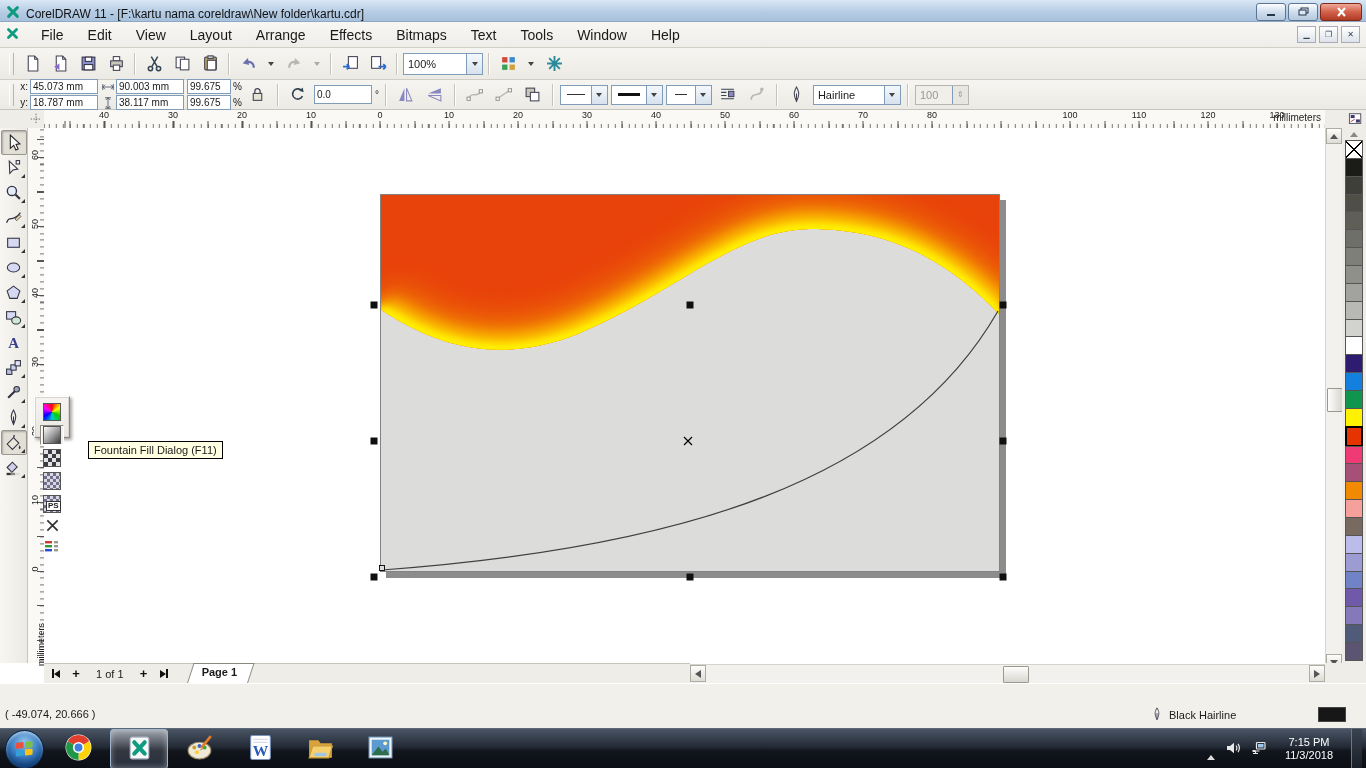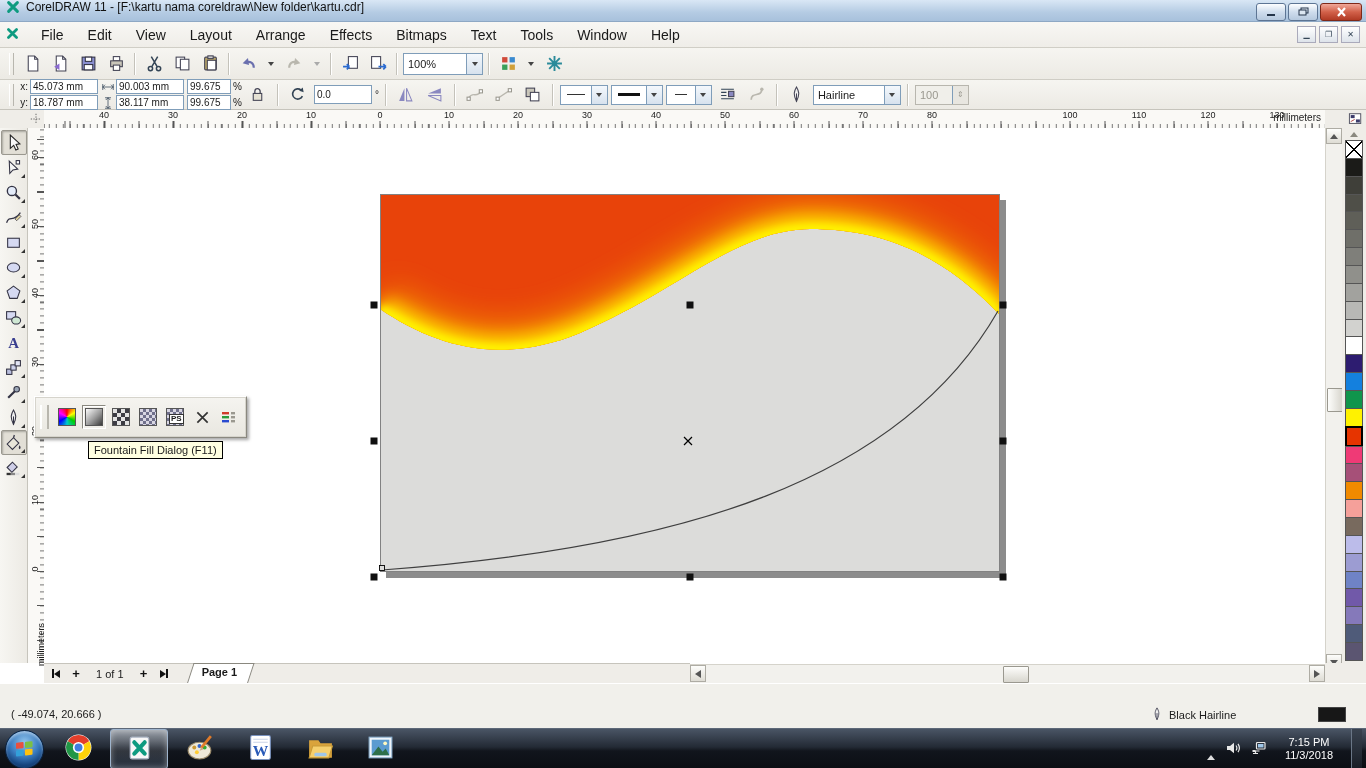--- a/index.html
+++ b/index.html
@@ -3,21 +3,21 @@
 <meta charset="utf-8">
 <style>
   html,body{margin:0;padding:0;background:#000;}
   #screen{position:relative;width:1366px;height:768px;overflow:hidden;
     font-family:"Liberation Sans","DejaVu Sans",sans-serif;font-size:11px;color:#1a1a1a;
     background:#ffffff;}
   .abs{position:absolute;}
   
   #titlebar{left:0;top:0;width:1366px;height:22px;
     background:linear-gradient(#d9e7f5,#b4cbe3 60%,#a8c1dc);
-    border-bottom:1px solid #8ea8c4;display:flex;align-items:flex-start;gap:6px;padding-left:6px;box-sizing:border-box;}
+    border-bottom:1px solid #8ea8c4;display:flex;align-items:flex-end;gap:6px;padding-left:6px;box-sizing:border-box;}
   #titlebar .title{font-size:12px;color:#111;white-space:nowrap;}
   .caption-btns{position:absolute;right:4px;top:3px;display:flex;gap:2px;}
   .cap-btn{width:28px;height:16px;border:1px solid #5d7location;border:1px solid #5d7594;border-radius:3px;
     background:linear-gradient(#fdfeff,#cfdded 50%,#b6c9de);display:flex;align-items:center;justify-content:center;
     font-size:9px;color:#25354a;}
   .cap-btn.close{background:linear-gradient(#f0a899,#d2614a 50%,#b03a24);color:#fff;border-color:#7e2818;width:40px;font-weight:bold;}
   
   #menubar{left:0;top:22px;width:1366px;height:26px;background:linear-gradient(#f8f7f4,#efede8);
     border-bottom:1px solid #d0cec6;display:flex;align-items:center;padding-left:6px;box-sizing:border-box;gap:2px;}
   .menu-item{padding:3px 12px;font-size:14px;color:#1a1a1a;}
@@ -70,21 +70,21 @@
     border-right:1px solid #c6c4bc;display:flex;flex-direction:column;align-items:center;padding-top:2px;box-sizing:border-box;}
   .tool{width:24px;height:23px;display:flex;align-items:center;justify-content:center;position:relative;border:1px solid transparent;border-radius:2px;}
   .tool svg{width:17px;height:17px;}
   .tool.pressed{border:1px solid #9a988f;background:#e2dfd6;box-shadow:inset 1px 1px 2px rgba(0,0,0,.25);}
   .tool .fo{position:absolute;right:1px;bottom:1px;width:0;height:0;border-left:4px solid transparent;border-bottom:4px solid #333;}
   
   #canvas{left:44px;top:128px;width:1281px;height:535px;background:#ffffff;}
   
   #fill-flyout{left:34px;top:396px;height:36px;background:linear-gradient(#f5f4f0,#e9e7e0);
     border:1px solid #8a887f;border-top-color:#fff;border-left-color:#fff;box-shadow:2px 2px 3px rgba(0,0,0,.35), 0 0 0 1px #d6d4cc inset;
-    display:flex;align-items:center;padding:2px 5px;gap:3px;z-index:30;}
+    display:flex;align-items:center;padding:2px 5px;gap:3px;z-index:30;flex-direction:column;}
   .flygrip{width:5px;height:24px;border-left:2px solid #fff;border-right:2px solid #b8b6ae;margin-right:3px;}
   .fi{width:22px;height:22px;display:flex;align-items:center;justify-content:center;border:1px solid transparent;}
   .fi.hover{border:1px solid #8a887f;border-bottom-color:#fff;border-right-color:#fff;box-shadow:inset 1px 1px 0 #fff;background:#f1efe9;}
   .fi-box{width:16px;height:16px;border:1px solid #555;}
   .fi-rainbow{background:conic-gradient(#f00,#ff0,#0c0,#0cc,#00f,#f0f,#f00);}
   .fi-fountain{background:linear-gradient(135deg,#fdfdfd,#9a9a9a 55%,#3a3a3a);}
   .checker{background-color:#e3e3e3;background-image:linear-gradient(45deg,#3c3c44 25%,transparent 25%,transparent 75%,#3c3c44 75%),linear-gradient(45deg,#3c3c44 25%,transparent 25%,transparent 75%,#3c3c44 75%);background-size:8px 8px;background-position:0 0,4px 4px;}
   .checker-sm{background-color:#d8d6e2;background-image:linear-gradient(45deg,#70708c 25%,transparent 25%,transparent 75%,#70708c 75%),linear-gradient(45deg,#70708c 25%,transparent 25%,transparent 75%,#70708c 75%);background-size:6px 6px;background-position:0 0,3px 3px;}
   .fi-ps{position:relative;}
   .fi-ps span{position:absolute;left:2px;bottom:1px;font-size:8px;font-weight:bold;background:#fff;border:1px solid #333;padding:0 1px;line-height:8px;}
@@ -116,21 +116,21 @@
   .plus{font-size:13px;font-weight:bold;}
   #page-tab{height:19px;background:#fff;border:1px solid #8a887f;border-bottom:none;padding:2px 14px 0 10px;font-weight:bold;font-size:11px;transform:skewX(-18deg);margin-left:14px;}
   #page-tab span{display:inline-block;transform:skewX(18deg);}
   #corner-br{left:1325px;top:663px;width:41px;height:20px;background:#efede8;}
   
   #statusbar{left:0;top:683px;width:1366px;height:45px;background:#f1f0eb;border-top:1px solid #fff;font-size:11px;}
   .st-row1{position:absolute;left:0;top:3px;width:100%;height:18px;}
   .st-row2{position:absolute;left:0;top:22px;width:100%;height:18px;}
   .st-nodes{position:absolute;left:5px;top:2px;}
   .st-obj{position:absolute;left:455px;top:2px;}
-  .st-coords{position:absolute;left:5px;top:2px;margin-left:6px;}
+  .st-coords{position:absolute;left:5px;top:2px;}
   .st-hint{position:absolute;left:118px;top:2px;white-space:nowrap;}
   .st-fill{position:absolute;left:1150px;top:1px;display:flex;align-items:center;gap:5px;}
   .st-fill svg{width:14px;height:14px;}
   .st-swatch{position:absolute;left:1318px;top:1px;width:28px;height:15px;border:1px solid #444;box-sizing:border-box;}
   .st-swatch.none{background:#fff;background-image:linear-gradient(to top right,transparent 46%,#000 48%,#000 52%,transparent 54%),linear-gradient(to bottom right,transparent 46%,#000 48%,#000 52%,transparent 54%);}
   .st-swatch.black{background:#171717;}
   
   #taskbar{left:0;top:728px;width:1366px;height:40px;background:linear-gradient(#4a5565,#232a35 45%,#11151c 55%,#0b0e13);border-top:1px solid #5d6878;display:flex;align-items:center;}
   #start-orb{width:48px;height:40px;display:flex;align-items:center;justify-content:center;}
   .orb{width:37px;height:37px;border-radius:50%;background:radial-gradient(circle at 50% 30%,#8fc3ec,#3a7cc0 45%,#16447e 72%,#0a2950);border:1px solid #0a2342;display:flex;align-items:center;justify-content:center;box-shadow:inset 0 2px 3px rgba(255,255,255,.5);}

